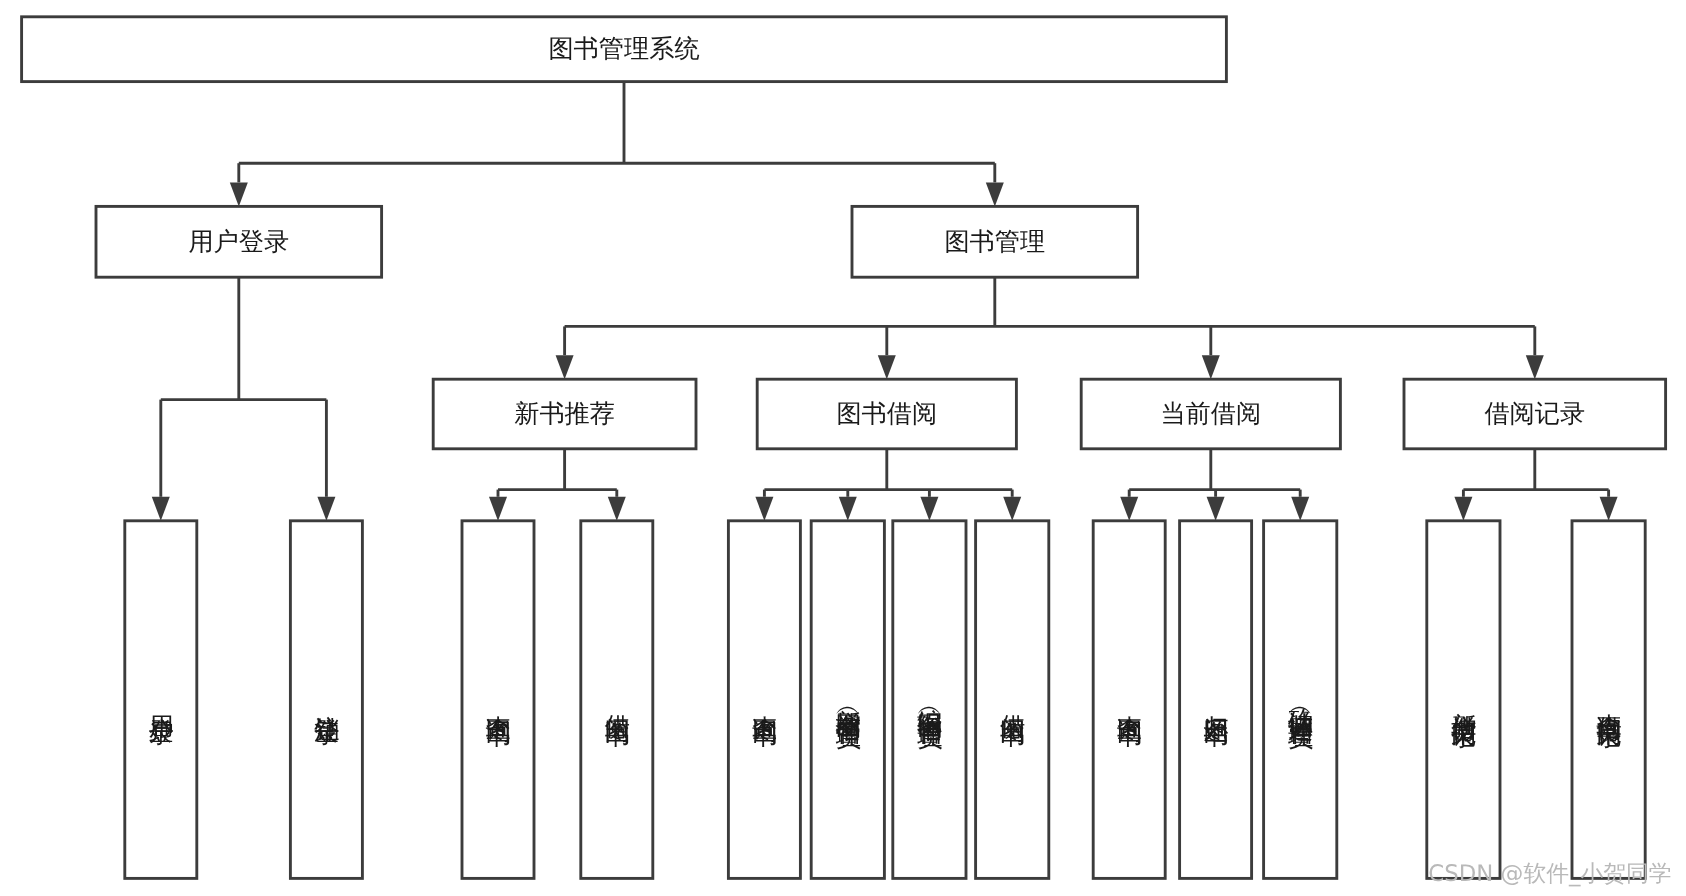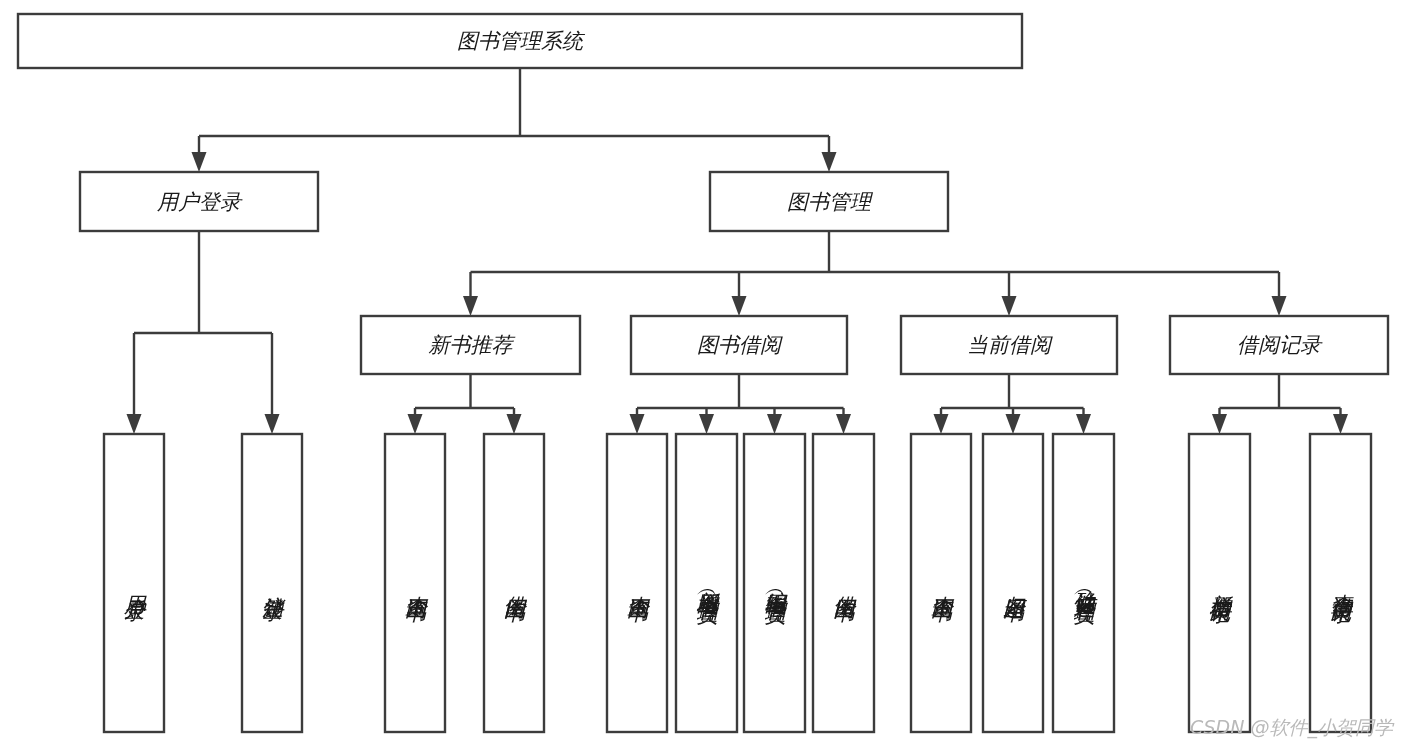--- a/index.html
+++ b/index.html
@@ -12,21 +12,20 @@
     width: 1405px;
     height: 747px;
     font-family: "DejaVu Sans", "Liberation Sans", sans-serif;
     overflow: hidden;
     position: relative;
   }
   #diagram-root {
     position: relative;
     width: 1405px;
     height: 747px;
-    font-style: italic;
   }
   svg#diagram-svg {
     position: absolute;
     left: 0;
     top: 0;
     width: 1405px;
     height: 747px;
     display: block;
   }
   .node-box {

